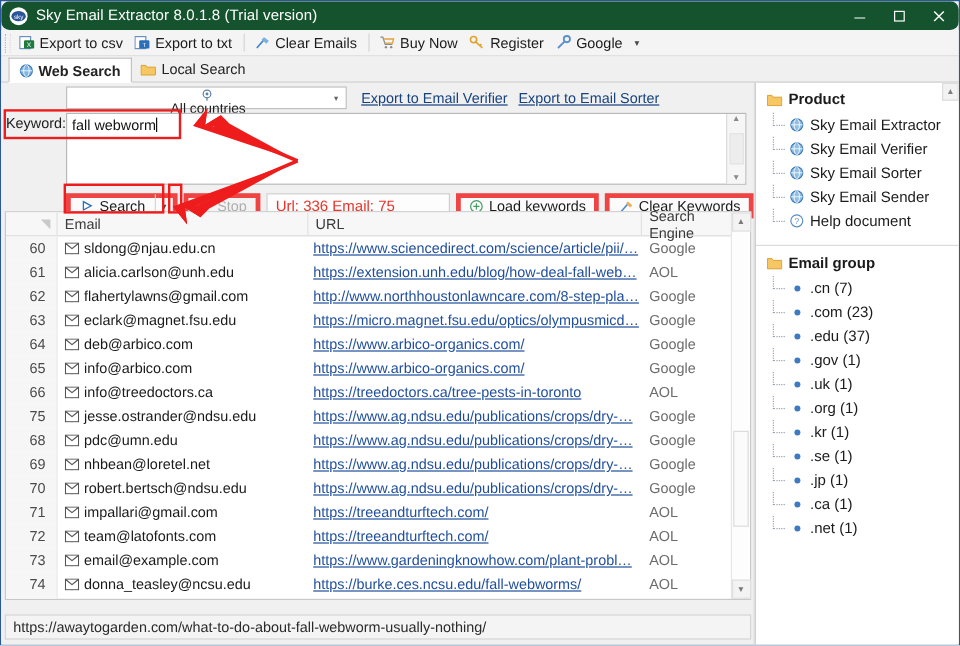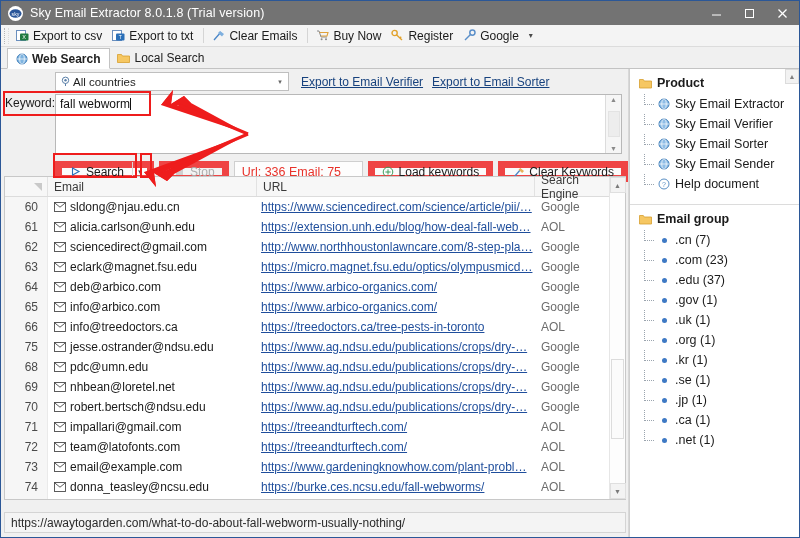--- a/index.html
+++ b/index.html
@@ -15,26 +15,27 @@
     position: relative;
     width: 800px; height: 538px;
     background: #f0f0f0;
     border: 1px solid #2b5797;
     overflow: hidden;
   }
 
   
   .titlebar {
     height: 24px;
-    background: #737373;
+    background: #14532d;
     display: flex;
     align-items: center;
     padding-left: 7px;
     color: #ffffff;
     position: relative;
+    border-radius: 7px;
   }
   .title-logo {
     width: 15px; height: 15px;
     border-radius: 50%;
     background: #ffffff;
     display: flex; align-items: center; justify-content: center;
     margin-right: 7px;
     flex: none;
   }
   .title-logo svg { display:block; }
@@ -159,20 +160,21 @@
     width: 234px;
     height: 19px;
     background: #ffffff;
     border: 1px solid #bfbfbf;
     display: flex;
     align-items: center;
     padding-left: 3px;
     font-size: 11.5px;
     color: #1e1e1e;
     position: relative;
+    flex-direction: column;
   }
   .combo .pin { width:12px;height:12px;display:flex;align-items:center;justify-content:center;margin-right:2px;flex:none;}
   .combo .arrow {
     position:absolute; right:0; top:0; width:16px; height:17px;
     display:flex;align-items:center;justify-content:center;
     color:#666; font-size:7px;
   }
   .exp-links { display:flex; gap: 9px; margin-left: 12px; }
   .exp-link {
     color: #17427e;
@@ -229,21 +231,21 @@
 
   .actions {
     display: flex;
     align-items: center;
     margin-top: 7px;
     padding-left: 54px;
     gap: 5px;
   }
   .btn {
     height: 21px;
-    border: 7px solid #ef4444;
+    border: 4px solid #ef4444;
     background: #fbfbfb;
     display: flex; align-items: center; gap: 4px;
     padding: 0 7px;
     font-size: 12px;
     color: #1b1b1b;
     white-space: nowrap;
   }
   .btn .bico{width:13px;height:13px;display:flex;align-items:center;justify-content:center;flex:none;}
   .btn.split { padding-right: 0; }
   .btn-caret {
@@ -688,21 +690,21 @@
             </div>
             <div class="gr">
               <div class="gc c-num">62</div>
               <div class="gc c-email">
                 <span class="mail-ico">
                   <svg width="12" height="10" viewBox="0 0 12 10">
                     <rect x="0.5" y="0.5" width="11" height="9" fill="#ffffff" stroke="#4a4a4a" stroke-width="0.9"></rect>
                     <path d="M0.7 0.9 L6 5.2 L11.3 0.9" fill="none" stroke="#4a4a4a" stroke-width="0.9"></path>
                   </svg>
                 </span>
-                <span>sciencedirect@gmail.com</span>
+                <span>flahertylawns@gmail.com</span>
               </div>
               <div class="gc c-url">http://www.northhoustonlawncare.com/8-step-pla…</div>
               <div class="gc c-eng">Google</div>
             </div>
             <div class="gr">
               <div class="gc c-num">63</div>
               <div class="gc c-email">
                 <span class="mail-ico">
                   <svg width="12" height="10" viewBox="0 0 12 10">
                     <rect x="0.5" y="0.5" width="11" height="9" fill="#ffffff" stroke="#4a4a4a" stroke-width="0.9"></rect>

